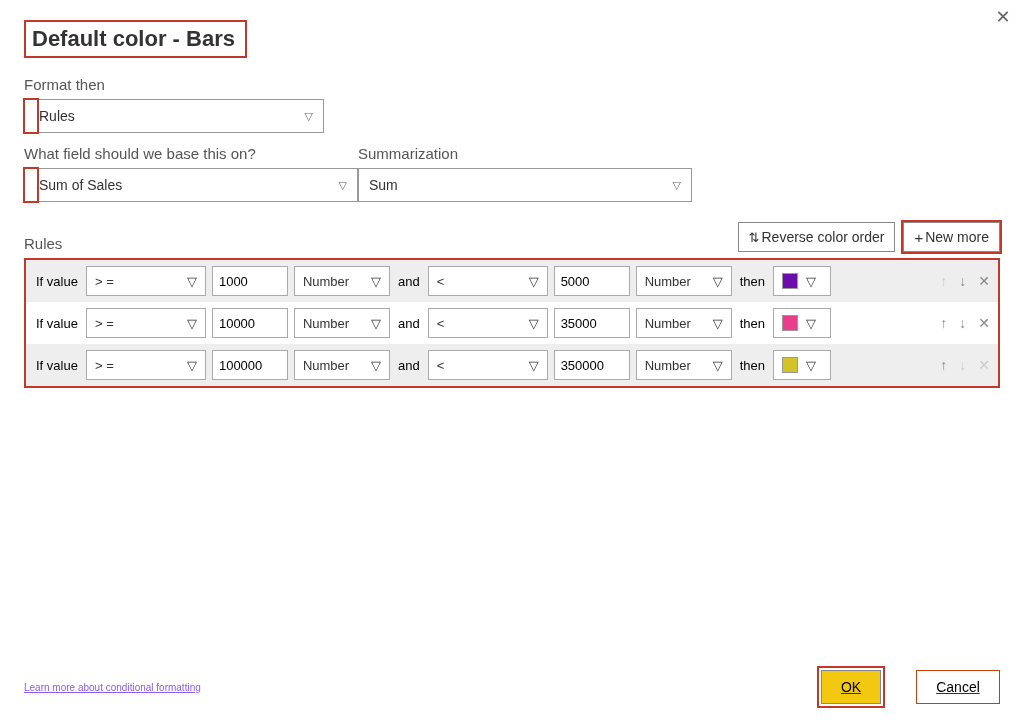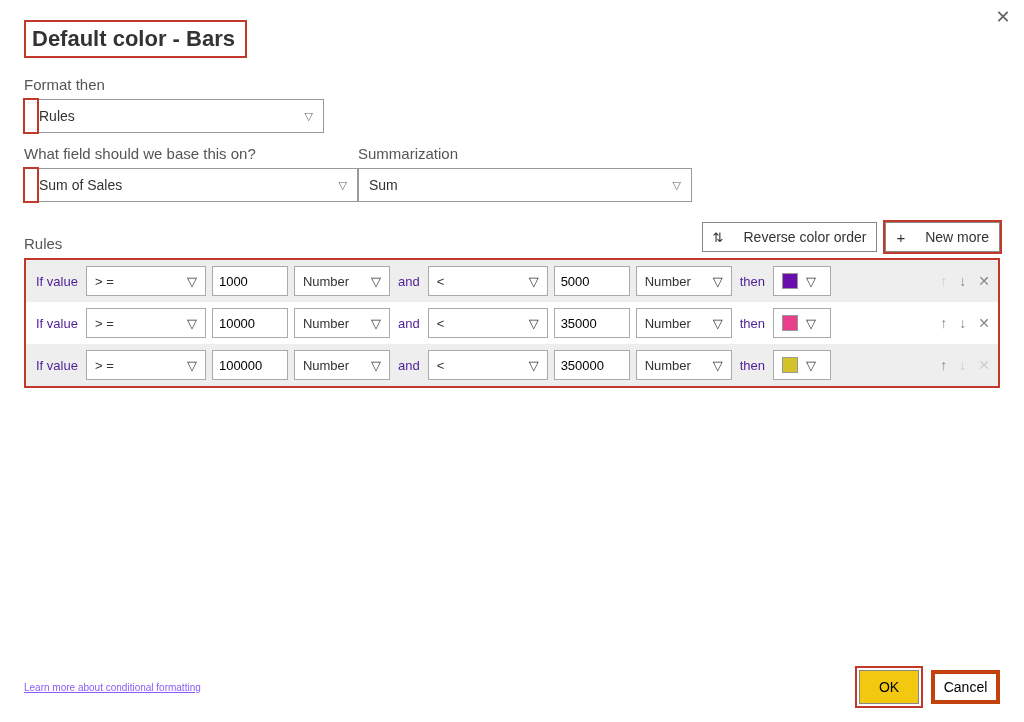--- a/index.html
+++ b/index.html
@@ -102,21 +102,21 @@
     margin-top: 8px;
   }
   .rules-header .left-label {
     font-size: 15px;
     color: #555;
   }
   .rules-header .btns { display: flex; gap: 8px; }
   .btn-outlined {
     display: flex;
     align-items: center;
-    gap: 20px;
+    gap: 2px;
     border: 1px solid #888;
     background: #fff;
     height: 30px;
     padding: 0 10px;
     cursor: pointer;
     font-size: 14px;
     color: #333;
   }
   .btn-outlined.hl { outline: 2px solid #c0392b; outline-offset: 0; }
   .reverse-icon::before {
@@ -132,21 +132,21 @@
   .rule-row {
     display: flex;
     align-items: center;
     padding: 6px 8px;
     gap: 6px;
     font-size: 13px;
   }
   .rule-row.alt { background: #eee; }
   .rule-row.plain { background: #fff; }
   .lbl-ifvalue, .lbl-and, .lbl-then {
-    color: #4c1d95;
+    color: #000000;
     padding: 0 2px;
     white-space: nowrap;
   }
   .op-dd, .type-dd {
     display: flex;
     align-items: center;
     justify-content: space-between;
     border: 1px solid #aaa;
     background: #fff;
     height: 30px;
@@ -198,38 +198,39 @@
     display: flex;
     justify-content: space-between;
     align-items: center;
   }
   .learn-link {
     color: #8b5cf6;
     text-decoration: underline;
     font-size: 10px;
     cursor: pointer;
   }
-  .footer-btns { display: flex; gap: 12px; }
+  .footer-btns { display: flex; gap: 23px; text-decoration: underline; }
   .btn-ok {
     background: #f2c811;
     border: 1px solid #888;
     height: 34px;
     width: 60px;
     font-size: 14px;
     cursor: pointer;
     outline: 2px solid #c0392b;
     outline-offset: 2px;
   }
   .btn-cancel {
     background: #fff;
-    border: 4px solid #c2410c;
+    border: 1px solid #c2410c;
     height: 34px;
-    width: 69px;
-    font-size: 14px;
-    cursor: pointer;
+    width: 84px;
+    font-size: 14px;
+    cursor: pointer;
+    margin-left: 12px;
   }
 </style>
 </head>
 <body>
 
 <div class="dialog">
   <div class="close-x">
     <span>✕</span>
   </div>
 

